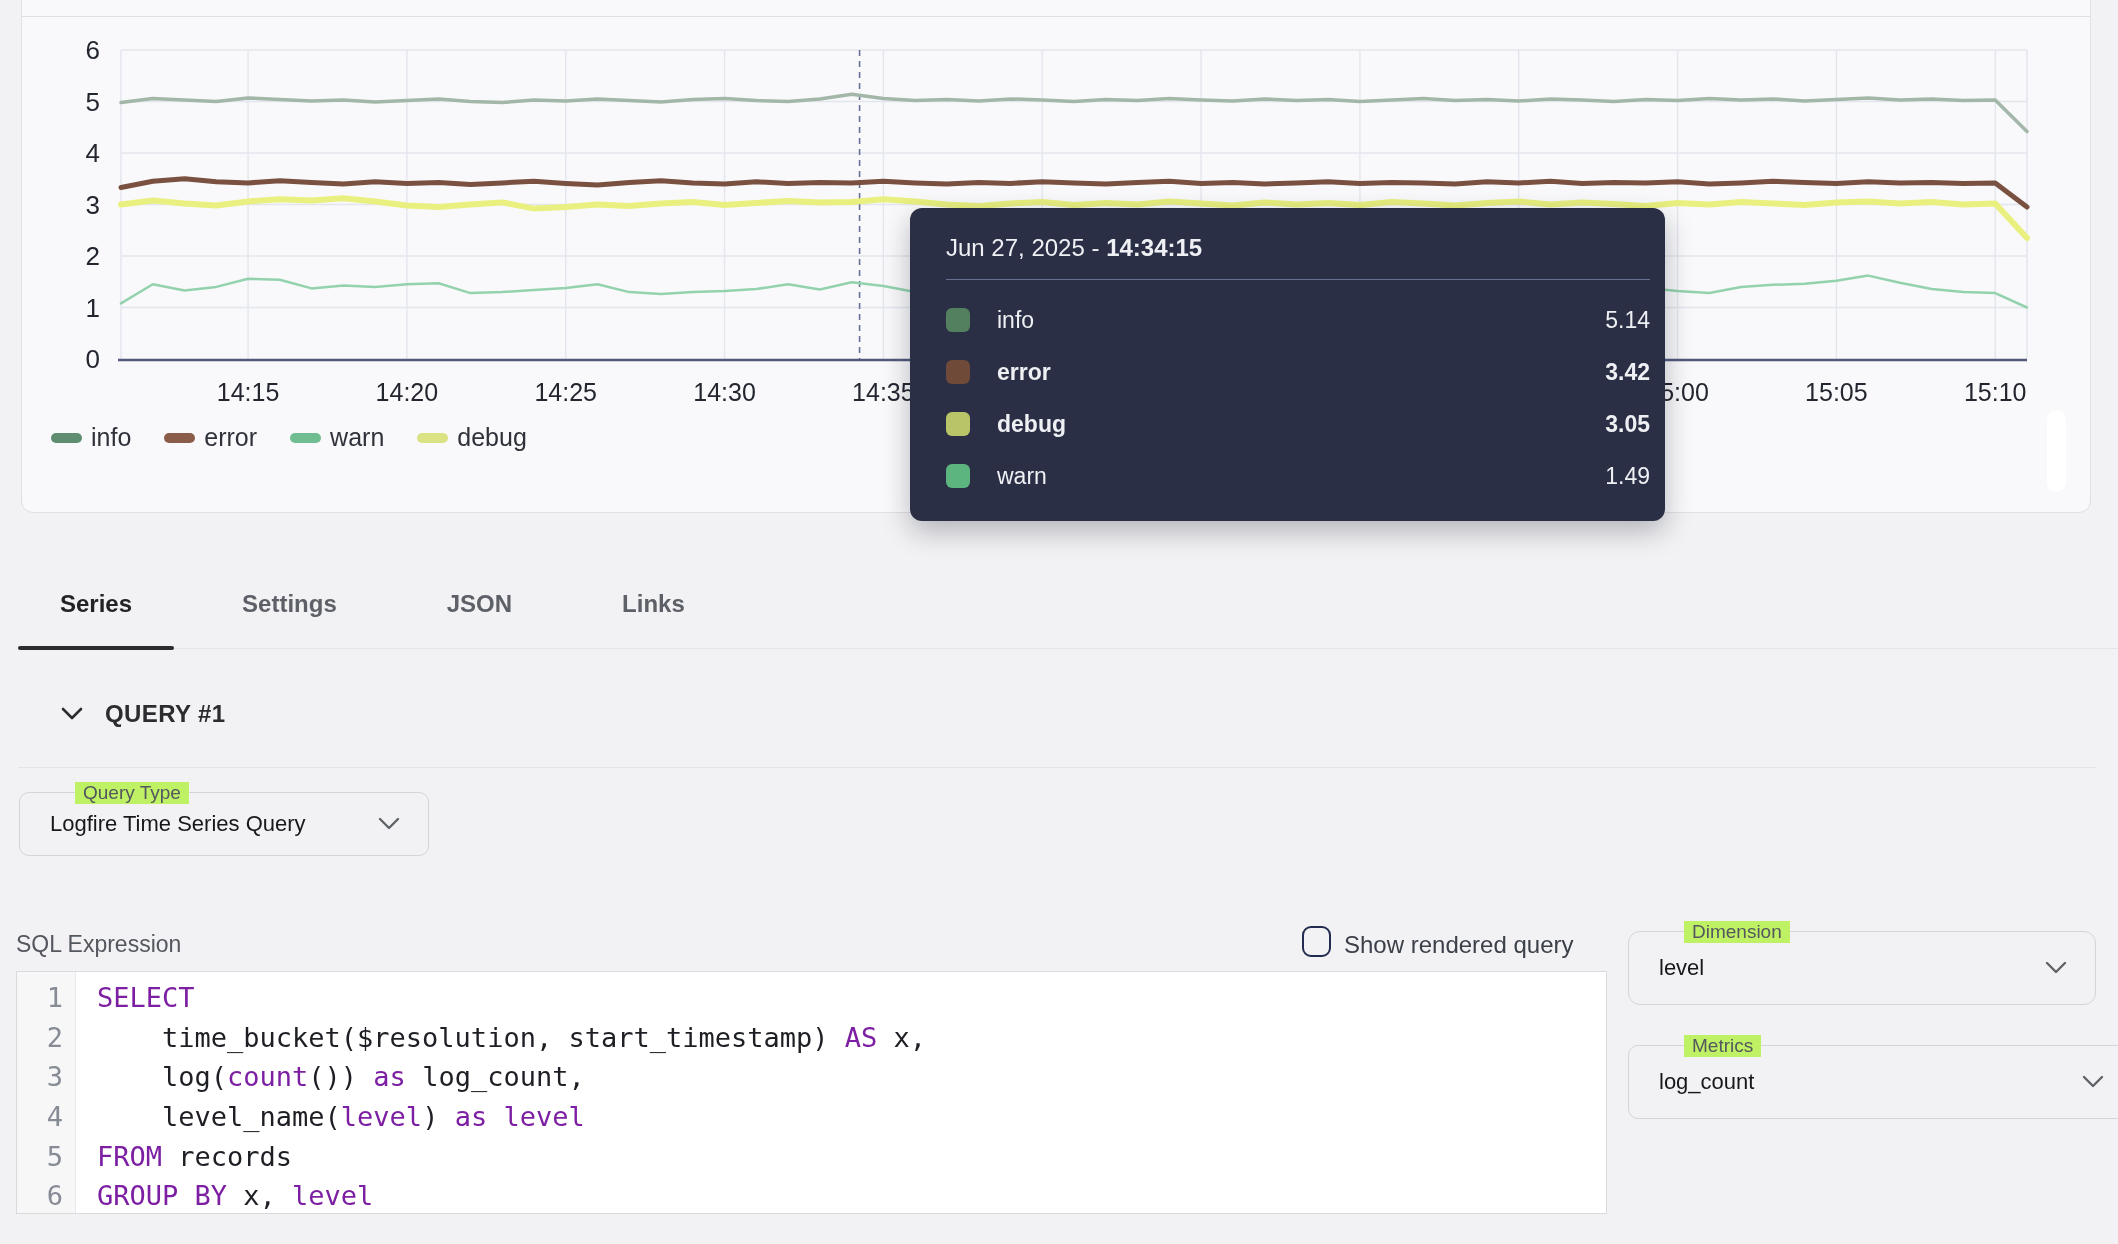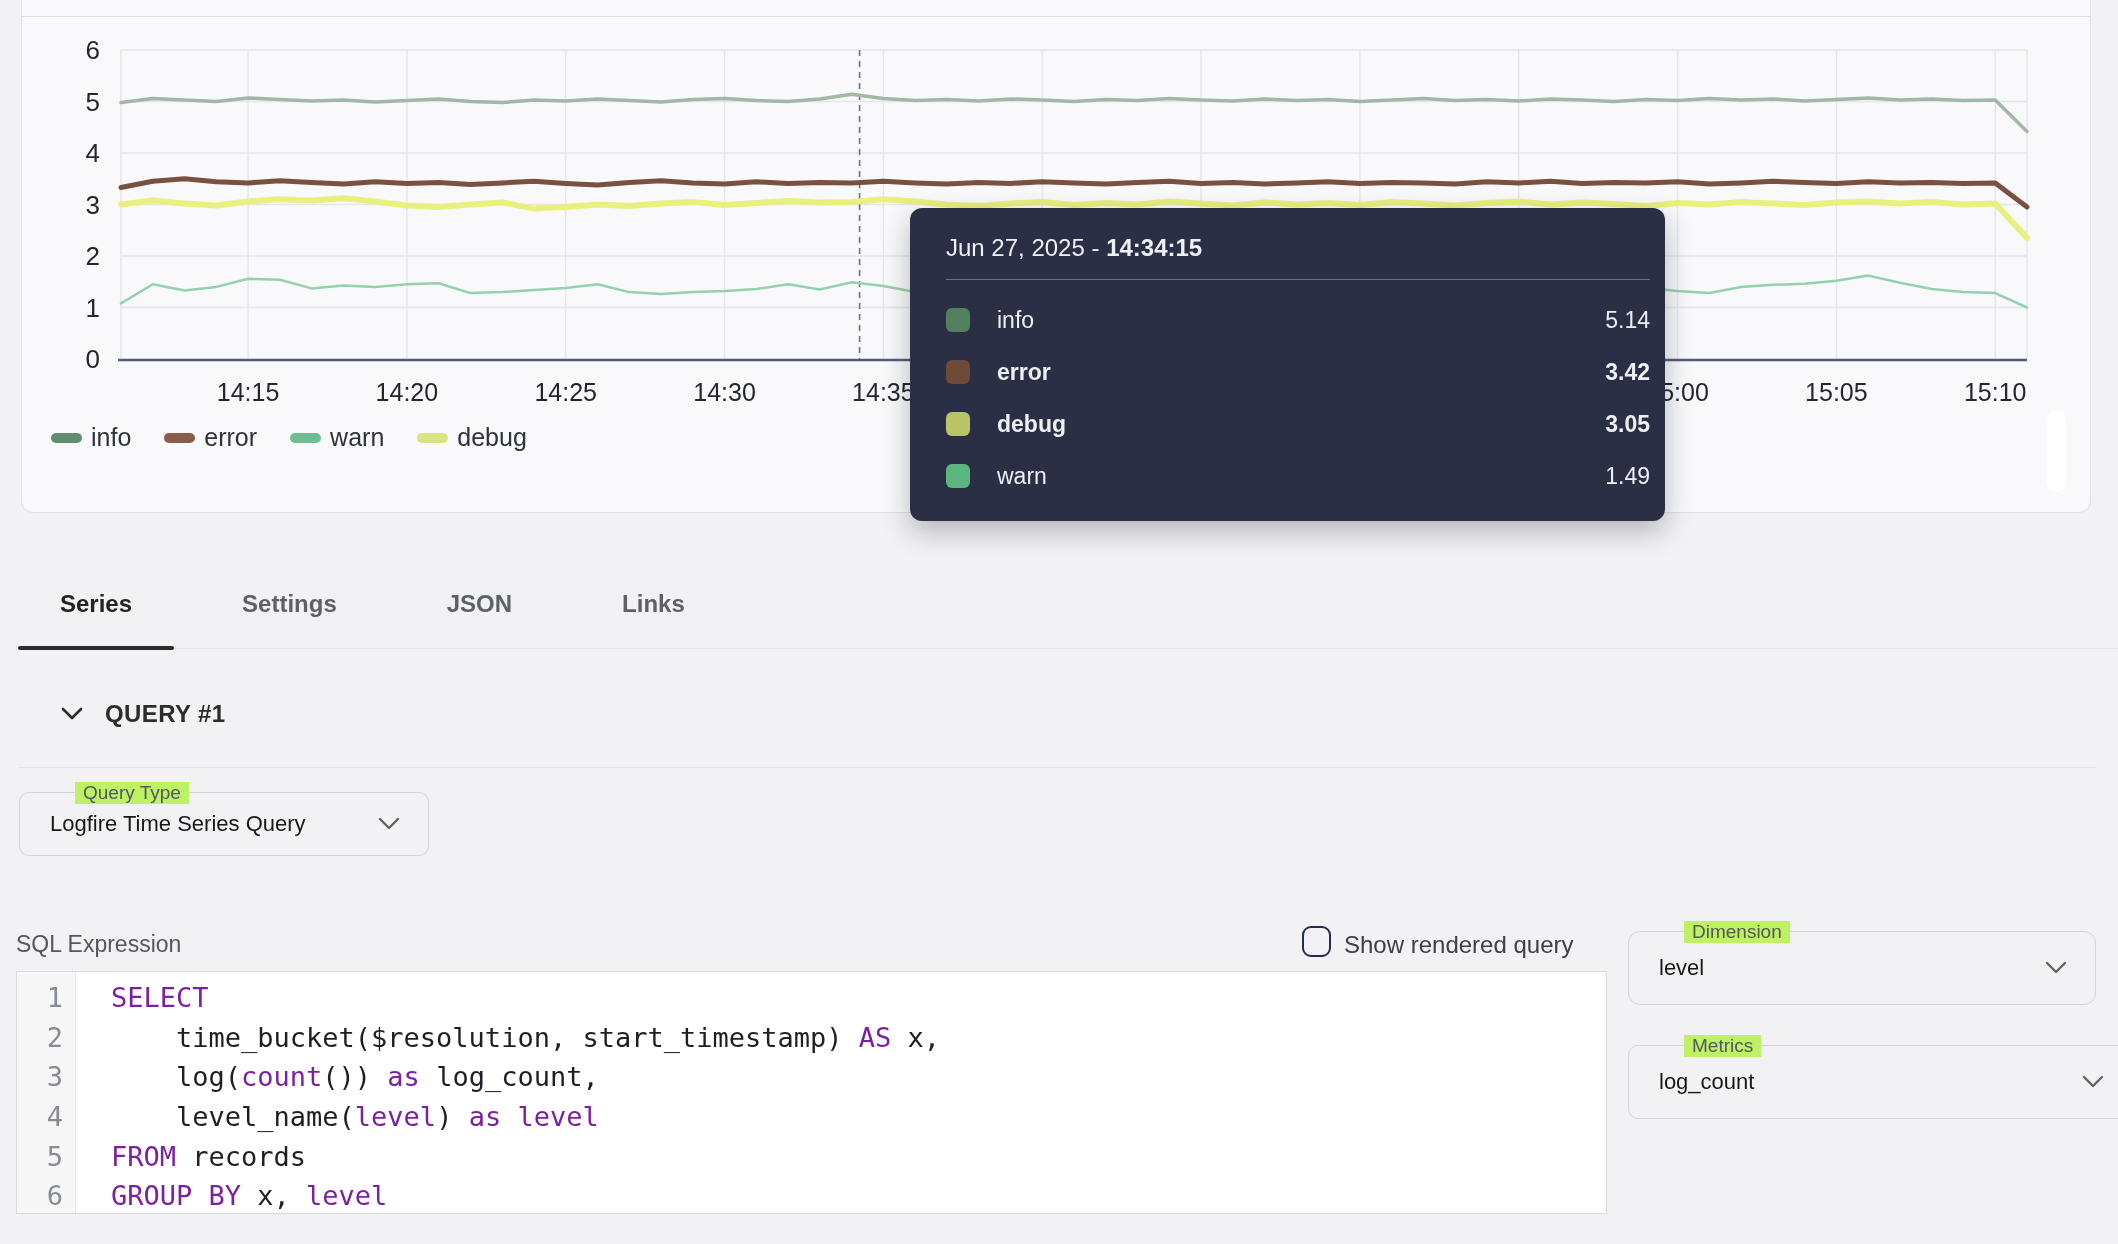--- a/index.html
+++ b/index.html
@@ -52,21 +52,21 @@
   .sql-label{position:absolute;left:16px;top:931px;font-size:23px;color:#55575f;}
   .checkbox{position:absolute;left:1302px;top:926px;width:29px;height:31px;border:2.5px solid #232c4f;
             border-radius:9px;box-sizing:border-box;background:transparent;cursor:pointer;}
   .checkbox-label{position:absolute;left:1344px;top:931px;font-size:24px;color:#3c4049;}
   .editor{position:absolute;left:16px;top:971px;width:1591px;height:243px;box-sizing:border-box;
           border:1px solid #d9d9de;
           background:linear-gradient(to right,#f7f7f8 0 58px,#e9e9ec 58px 59px,#ffffff 59px);
           font-family:"DejaVu Sans Mono",monospace;font-size:27px;padding-top:6px;cursor:text;}
   .code-line{display:flex;height:39.6px;align-items:center;}
   .ln{width:58px;flex:none;text-align:right;padding-right:12px;box-sizing:border-box;color:#868b95;}
-  .code-text{padding-left:36px;white-space:pre;color:#1d1f24;}
+  .code-text{padding-left:22px;white-space:pre;color:#1d1f24;}
   .kw{color:#7d1fa2;}
 </style>
 </head>
 <body>
 
 <div class="page">
 
   <div class="chart-card">
     <div class="top-divider"></div>
   </div>

